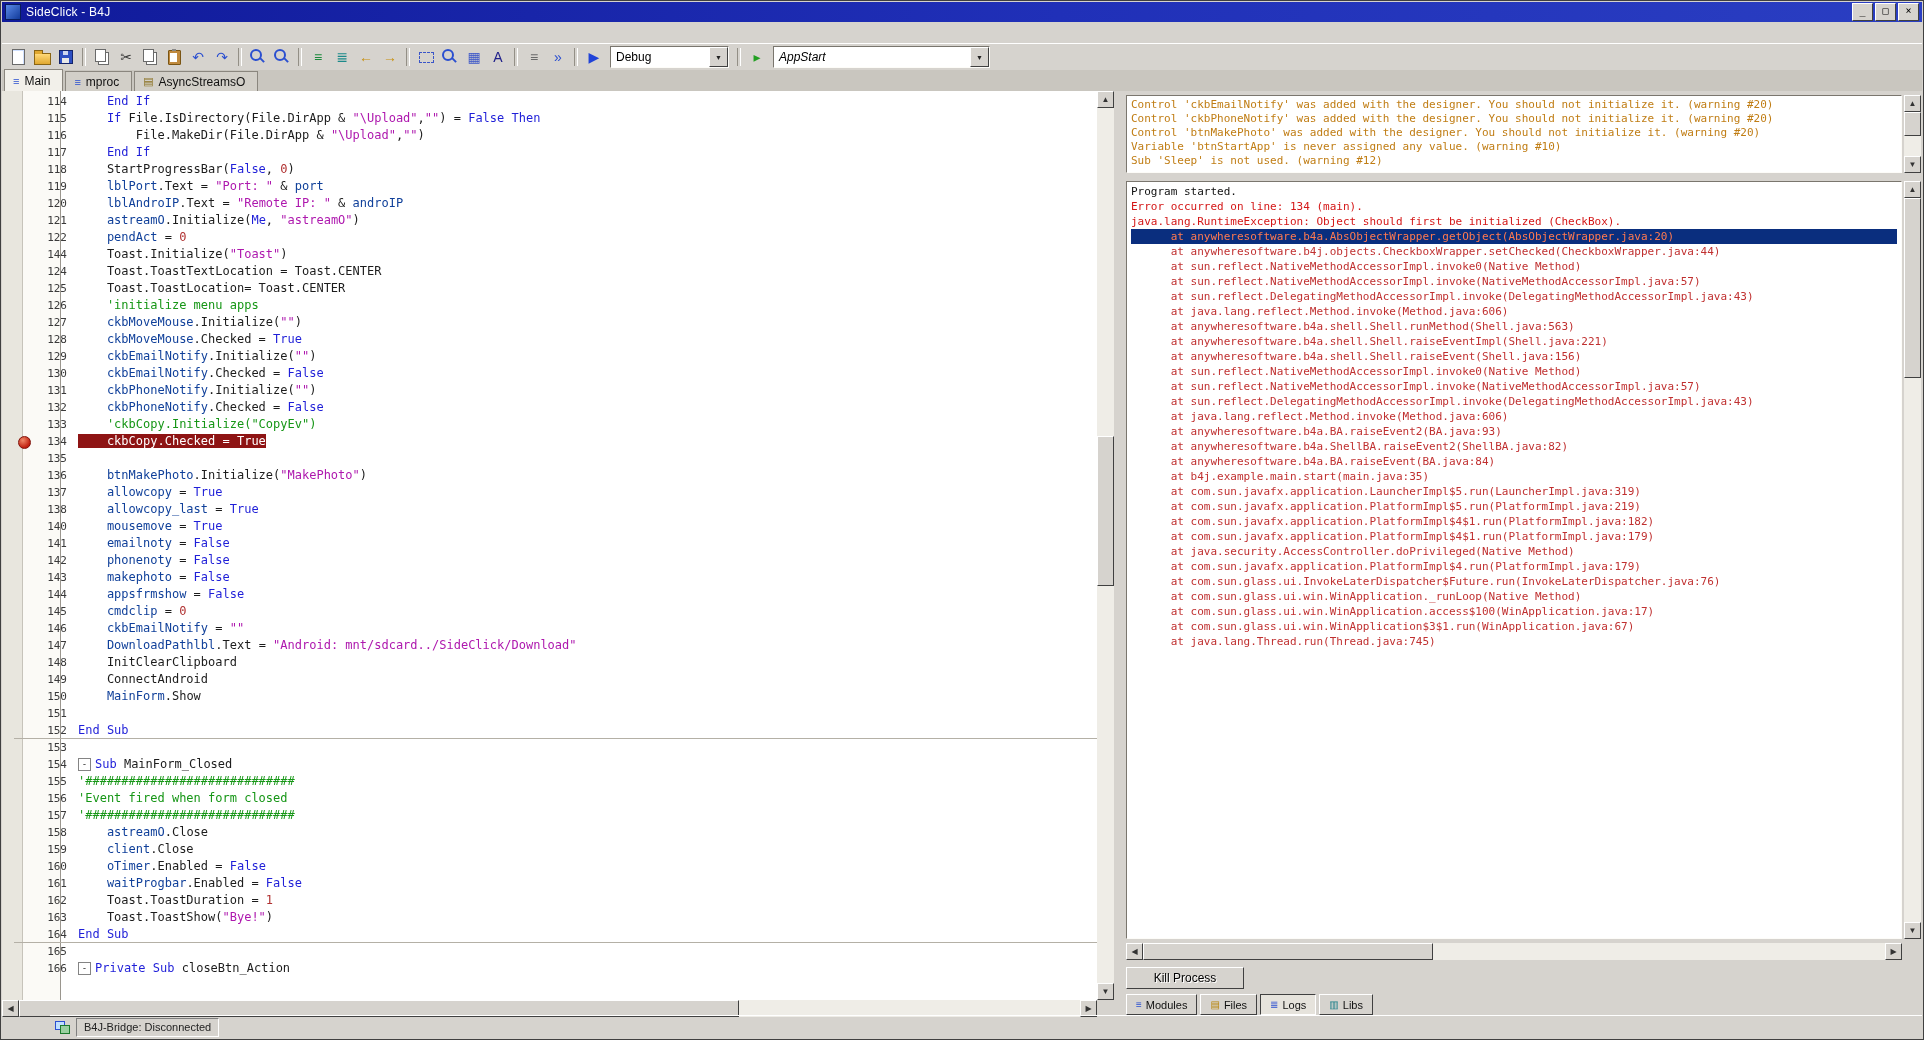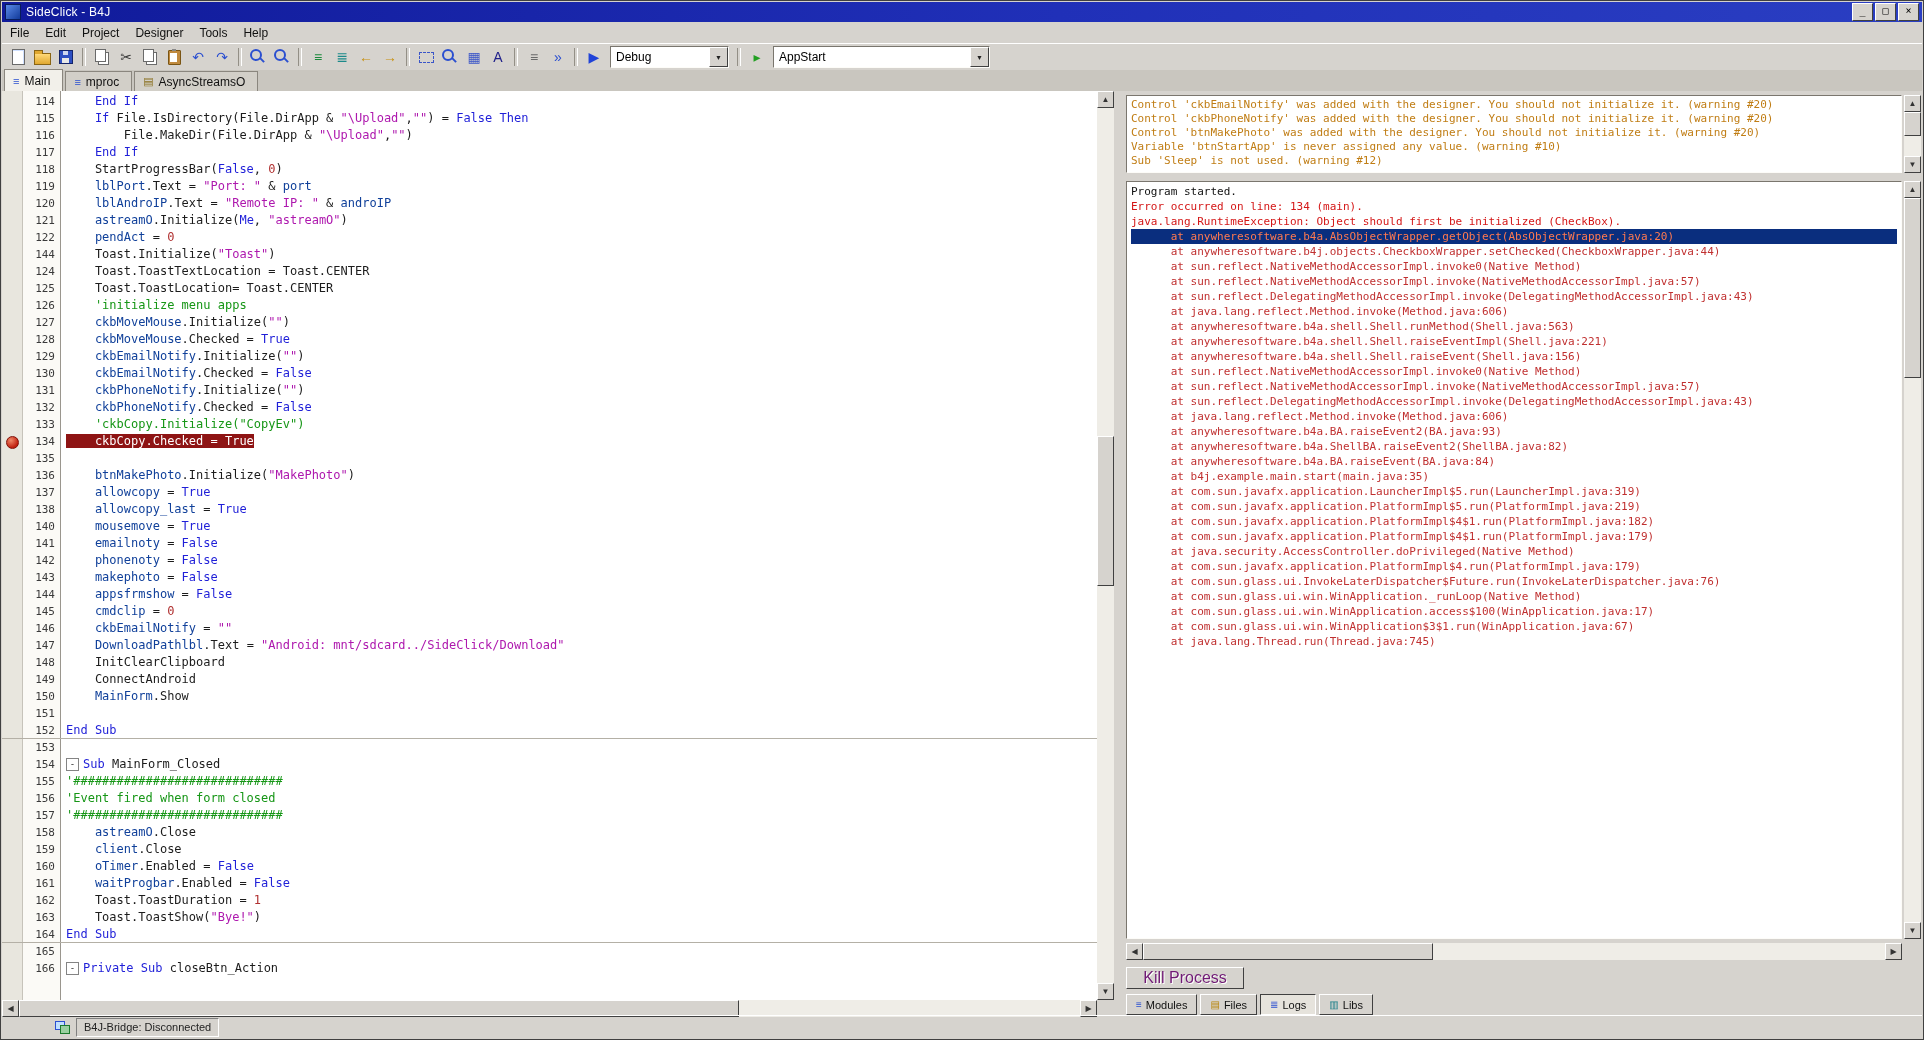--- a/index.html
+++ b/index.html
@@ -51,21 +51,21 @@
   .tab{height:19px;display:flex;align-items:center;padding:0 12px 0 8px;font-size:12px;background:#d2cfc8;
     border:1px solid #8a867e;border-bottom:none;margin-right:2px;color:#111;}
   .tab.active{background:#f2f0ea;height:21px;font-weight:normal;}
   .ticn{margin-right:5px;font-size:11px;}
 
   
   .editor{position:absolute;left:1px;top:90px;width:1112px;height:926px;background:#fff;}
   .ed-view{position:absolute;left:0;top:0;width:1095px;height:909px;background:#fff;overflow:hidden;}
   .ed-margin{position:absolute;left:0;top:0;width:20px;height:100%;background:#e8e6de;border-right:1px solid #c6c3ba;}
   .ed-numcol{position:absolute;left:21px;top:0;width:37px;height:100%;background:#fbfaf6;border-right:1px solid #9a968e;}
-  .ed-lines{position:absolute;left:0;top:2px;right:0;}
+  .ed-lines{position:absolute;left:0;top:2px;right:0;padding-left:12px;}
   .ed-line{display:flex;height:17px;font:12px/17px "DejaVu Sans Mono",monospace;position:relative;}
   .ed-line .bp-cell{width:21px;flex:none;position:relative;}
   .bp-dot{position:absolute;left:4px;top:3px;width:11px;height:11px;border-radius:50%;
     background:radial-gradient(circle at 35% 30%,#f08868,#c02010 70%);border:1px solid #801008;}
   .ed-line .num{width:37px;flex:none;text-align:right;padding-right:5px;color:#3a3a3a;font-size:11px;box-sizing:border-box;}
   .ed-line .code{flex:1;white-space:pre;padding-left:6px;overflow:hidden;}
   .ed-sep{box-shadow:inset 0 -1px 0 #b4b0a6;}
   .fold-box{display:inline-block;width:11px;height:11px;border:1px solid #848484;background:#fff;color:#222;
     font:9px/10px "DejaVu Sans Mono",monospace;text-align:center;vertical-align:1px;margin-right:4px;}
   .tok-k{color:#1f1fd8;}
@@ -107,21 +107,21 @@
   .lp{color:#101010;} .le{color:#d41616;} .ltr{color:#c03030;}
   .lsel{background:#0a2e7e;color:#ff7a50;}
   .log-vsb{right:2px;top:90px;width:17px;height:758px;}
   .log-vsb .t{top:0;left:0;} .log-vsb .b{bottom:0;left:0;}
   .log-vsb .thumb{left:0;top:17px;width:17px;height:180px;}
   .log-hsb{left:4px;top:852px;right:21px;height:17px;}
   .log-hsb .l{left:0;top:0;} .log-hsb .r{right:0;top:0;}
   .log-hsb .thumb{left:17px;top:0;height:17px;width:290px;}
   .kill-btn{position:absolute;left:4px;top:876px;width:118px;height:22px;background:#d6d3ce;
     border:1px solid;border-color:#fff #404040 #404040 #fff;font-family:"Liberation Sans",sans-serif;
-    font-size:16px;color:#701a75;text-shadow:1px 1px 0 #fff;}
+    font-size:12px;color:#000000;text-shadow:1px 1px 0 #fff;}
   .btabs{position:absolute;left:4px;top:903px;height:21px;display:flex;}
   .btab{height:21px;display:flex;align-items:center;padding:0 9px;margin-right:3px;background:#d6d3ce;
     border:1px solid;border-color:#fff #404040 #404040 #fff;font-size:11px;color:#111;box-sizing:border-box;}
   .btab.active{border-color:#404040 #fff #fff #404040;background:#e6e3dc;}
   .btab .ticn{font-size:10px;margin-right:4px;}
 
   
   .statusbar{position:absolute;left:1px;right:1px;bottom:1px;height:22px;border-top:1px solid #fff;
     display:flex;align-items:center;padding:0 3px;margin-left:48px;}
   .status-icon{position:relative;width:16px;height:13px;margin:0 2px;flex:none;}
@@ -137,28 +137,20 @@
 <div class="screen">
 
   <div class="titlebar">
     <div class="app-icon"></div>
     <span class="title-text">SideClick - B4J</span>
     <div class="winbtn">_</div>
     <div class="winbtn">□</div>
     <div class="winbtn">×</div>
   </div>
 
-  <div class="menubar">
-      <div class="menu-item">File</div>
-      <div class="menu-item">Edit</div>
-      <div class="menu-item">Project</div>
-      <div class="menu-item">Designer</div>
-      <div class="menu-item">Tools</div>
-      <div class="menu-item">Help</div>
-    </div>
 
   <div class="toolbar">
       <div class="ticon">
         <span class="shape shape-page"></span>
       </div>
       <div class="ticon">
         <span class="shape shape-folder"></span>
       </div>
       <div class="ticon">
         <span class="shape shape-floppy"></span>
@@ -227,21 +219,21 @@
         <span style="color: rgb(33, 67, 216);">▶</span>
       </div>
       <div class="combo" style="width: 112px;">
         <span class="combo-val">Debug</span>
         <span class="dd">▼</span>
       </div>
       <div class="tsep"></div>
       <div class="ticon">
         <span style="color: rgb(34, 160, 34);">▸</span>
       </div>
-      <div class="combo" style="width: 210px;">
+      <div class="combo" style="width: 210px; font-style: italic;">
         <span class="combo-val">AppStart</span>
         <span class="dd">▼</span>
       </div>
     </div>
 
   <div class="tabbar">
       <div class="tab active">
         <span class="ticn" style="color: rgb(43, 79, 208);">≡</span>
         <span>Main</span>
       </div>

